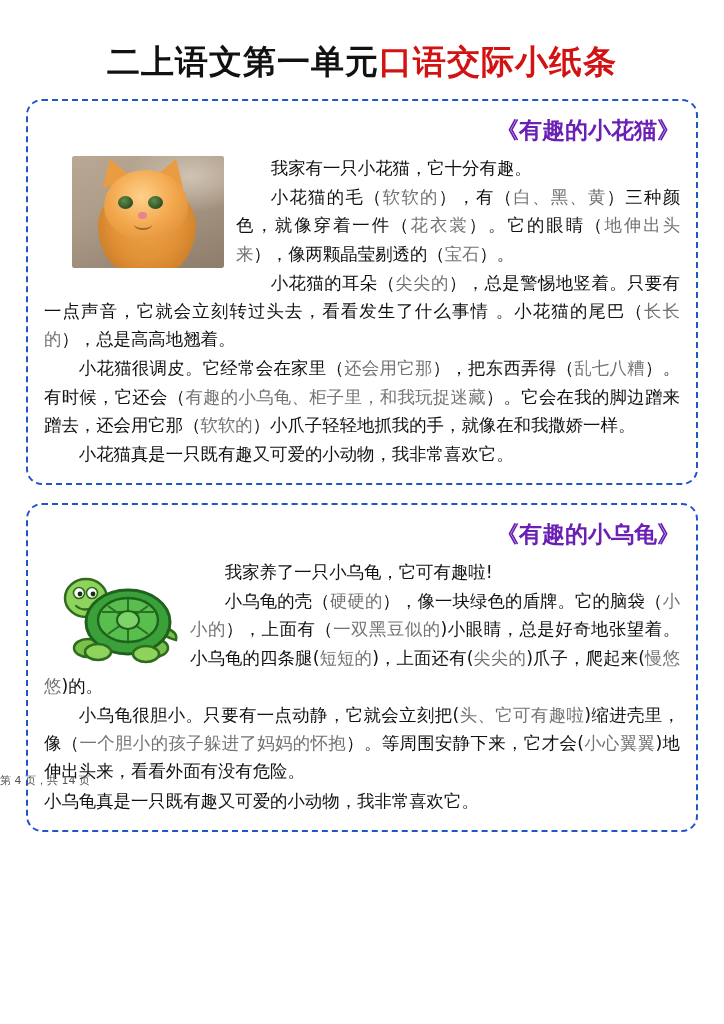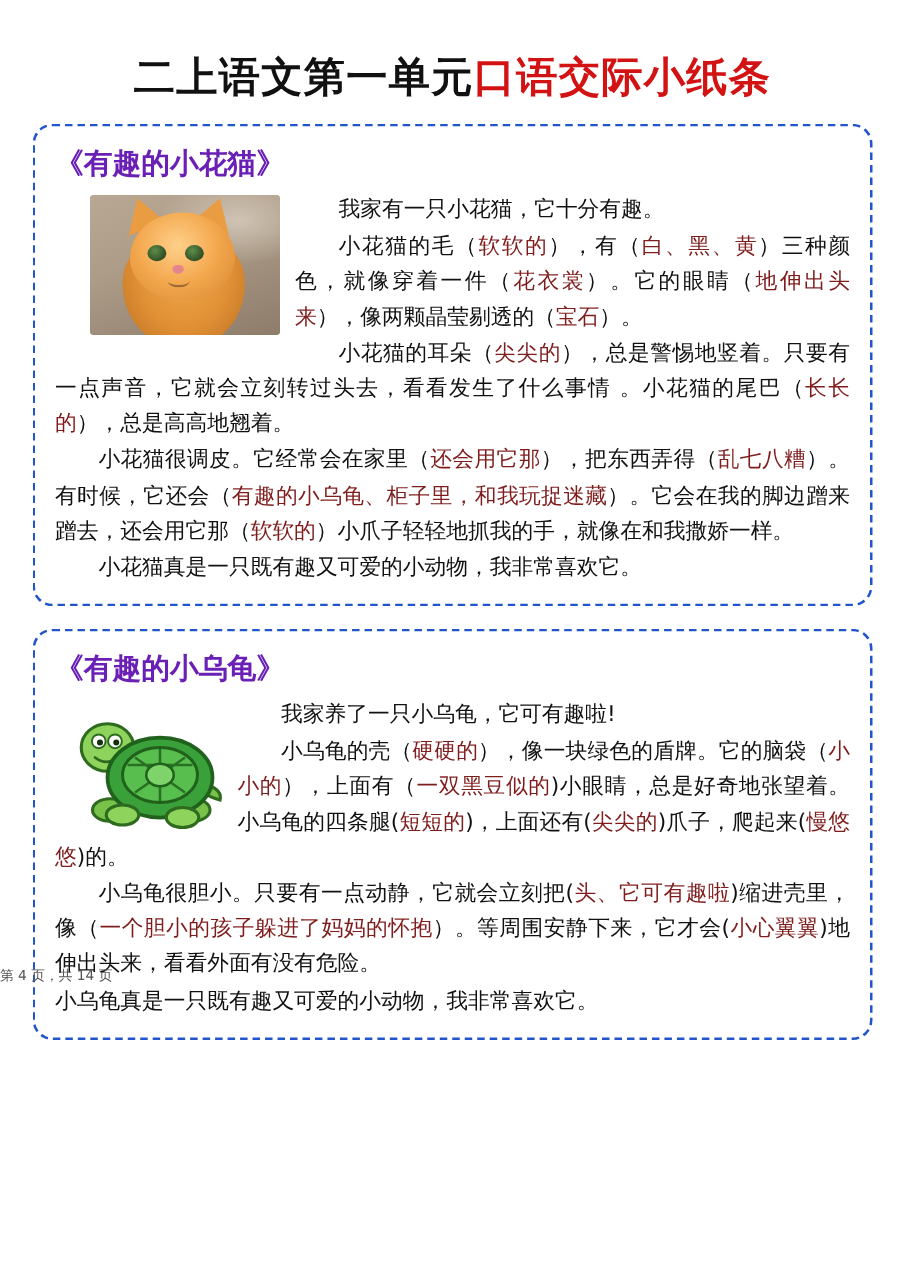--- a/index.html
+++ b/index.html
@@ -37,41 +37,41 @@
   
   .section {
     border: 2px dashed #2255cc;
     border-radius: 16px;
     position: relative;
     box-sizing: border-box;
     padding: 10px 16px 14px 16px;
     margin-bottom: 18px;
   }
   .sec-title {
-    text-align: left;
+    text-align: right;
     color: #6a1fb5;
     font-weight: bold;
     font-size: 23px;
     margin: 4px 0 8px 0;
     font-family: "DejaVu Sans", sans-serif;
   }
   .body-text {
     font-size: 17.4px;
     line-height: 1.62;
     color: #111111;
     text-align: justify;
     font-family: "DejaVu Sans", sans-serif;
     font-weight: normal;
   }
   .body-text p {
     margin: 0 0 1px 0;
     text-indent: 2em;
   }
   .body-text p.noindent { text-indent: 0; }
-  .red { color: #7f1d1d; }
+  .red { color: #737373; }
 
   
   .kitten-wrap {
     float: left;
     width: 152px;
     height: 112px;
     margin: 2px 12px 2px 28px;
     border-radius: 3px;
     overflow: hidden;
     position: relative;

